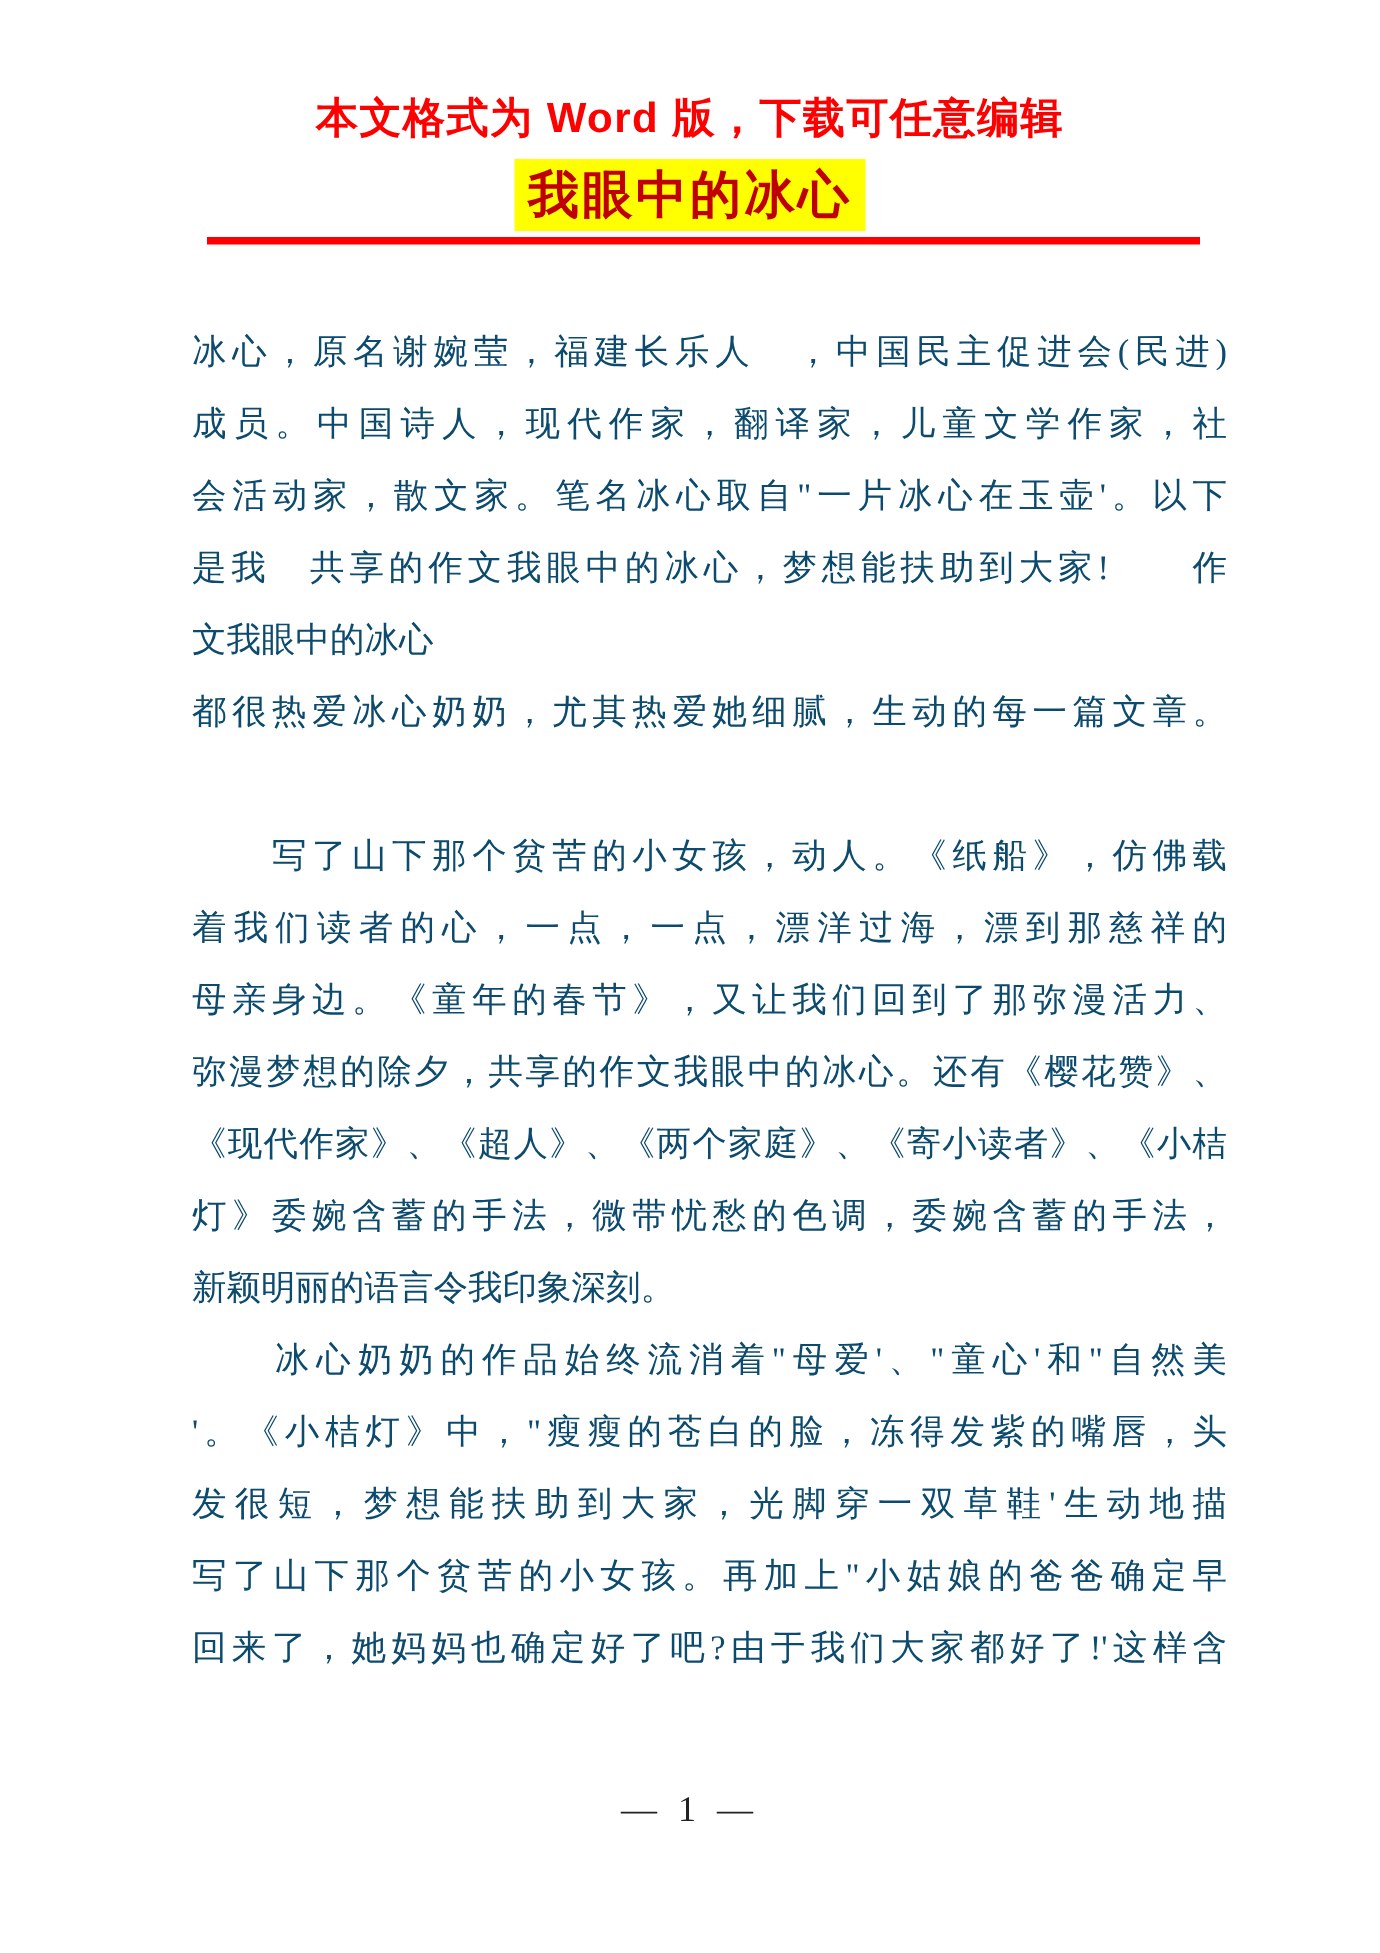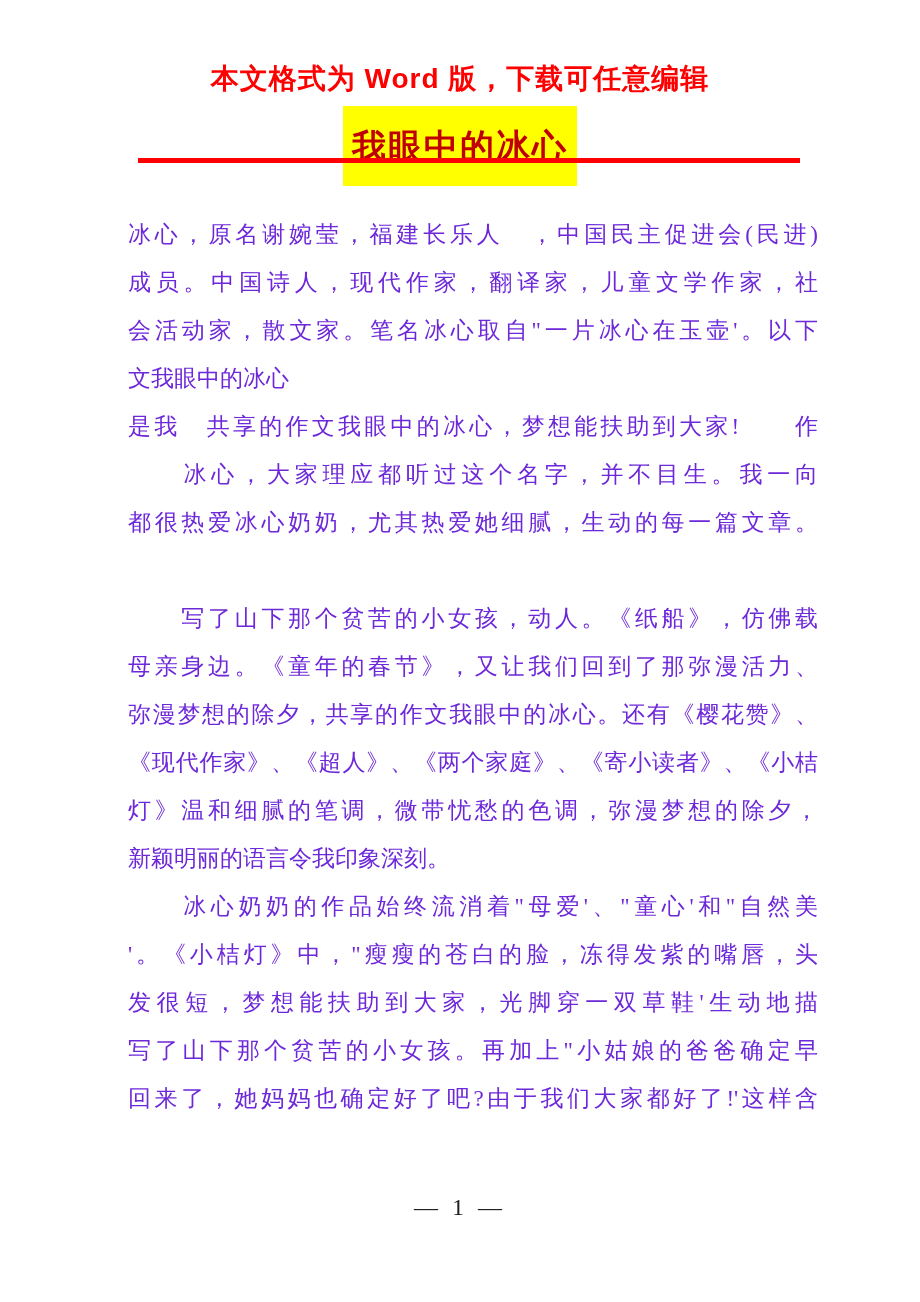--- a/index.html
+++ b/index.html
@@ -39,41 +39,41 @@
     text-align: center;
   }
   .doc-title {
     display: inline-block;
     background: #ffff00;
     color: #c00000;
     font-family: "Liberation Sans", sans-serif;
     font-weight: bold;
     font-size: 34px;
     line-height: 48px;
-    padding: 16px 9px;
+    padding: 0 9px;
     letter-spacing: 2px;
   }
   
   .red-rule {
     position: absolute;
     top: 158px;
     left: 138px;
     width: 662px;
     height: 5px;
     background: #fe0000;
   }
   
   .doc-body {
     position: absolute;
     top: 211px;
     left: 128px;
     width: 690px;
     font-size: 23px;
     line-height: 48px;
-    color: #6d28d9;
+    color: #0c4a6e;
     font-family: "Liberation Serif", serif;
   }
   .line {
     min-height: 48px;
     text-align: justify;
     text-align-last: left;
   }
   .line.fill {
     text-align-last: justify;
   }
@@ -100,30 +100,30 @@
   <div class="title-row">
     <span class="doc-title">我眼中的冰心</span>
   </div>
 
   <div class="red-rule"></div>
 
   <div class="doc-body">
       <div class="line fill">冰心，原名谢婉莹，福建长乐人　，中国民主促进会(民进)</div>
       <div class="line fill">成员。中国诗人，现代作家，翻译家，儿童文学作家，社</div>
       <div class="line fill">会活动家，散文家。笔名冰心取自"一片冰心在玉壶'。以下</div>
+      <div class="line fill">是我　共享的作文我眼中的冰心，梦想能扶助到大家!　　作</div>
       <div class="line">文我眼中的冰心</div>
-      <div class="line fill">是我　共享的作文我眼中的冰心，梦想能扶助到大家!　　作</div>
-      <div class="line fill">　　冰心，大家理应都听过这个名字，并不目生。我一向</div>
       <div class="line fill">都很热爱冰心奶奶，尤其热爱她细腻，生动的每一篇文章。</div>
       <div class="line"></div>
       <div class="line fill">　　写了山下那个贫苦的小女孩，动人。《纸船》，仿佛载</div>
+      <div class="line fill">着我们读者的心，一点，一点，漂洋过海，漂到那慈祥的</div>
       <div class="line fill">母亲身边。《童年的春节》，又让我们回到了那弥漫活力、</div>
       <div class="line fill">弥漫梦想的除夕，共享的作文我眼中的冰心。还有《樱花赞》、</div>
       <div class="line fill">《现代作家》、《超人》、《两个家庭》、《寄小读者》、《小桔</div>
-      <div class="line fill">灯》温和细腻的笔调，微带忧愁的色调，弥漫梦想的除夕，</div>
+      <div class="line fill">灯》委婉含蓄的手法，微带忧愁的色调，委婉含蓄的手法，</div>
       <div class="line">新颖明丽的语言令我印象深刻。</div>
       <div class="line fill">　　冰心奶奶的作品始终流消着"母爱'、"童心'和"自然美</div>
       <div class="line fill">'。《小桔灯》中，"瘦瘦的苍白的脸，冻得发紫的嘴唇，头</div>
       <div class="line fill">发很短，梦想能扶助到大家，光脚穿一双草鞋'生动地描</div>
       <div class="line fill">写了山下那个贫苦的小女孩。再加上"小姑娘的爸爸确定早</div>
       <div class="line fill">回来了，她妈妈也确定好了吧?由于我们大家都好了!'这样含</div>
     </div>
 
   <div class="footer">— 1 —</div>
 

